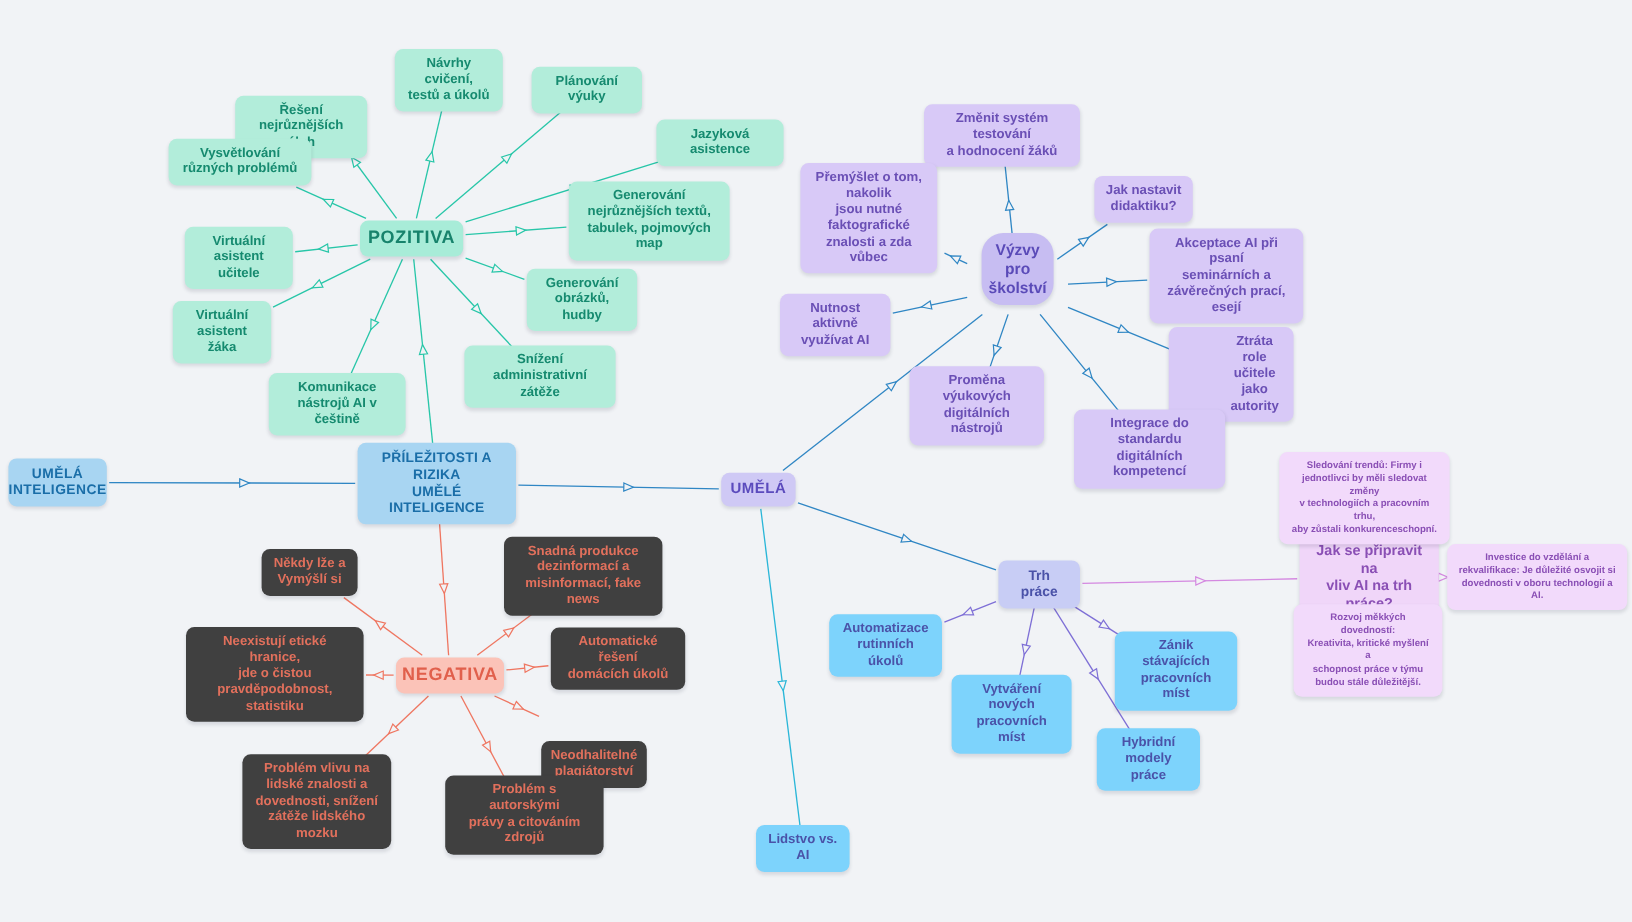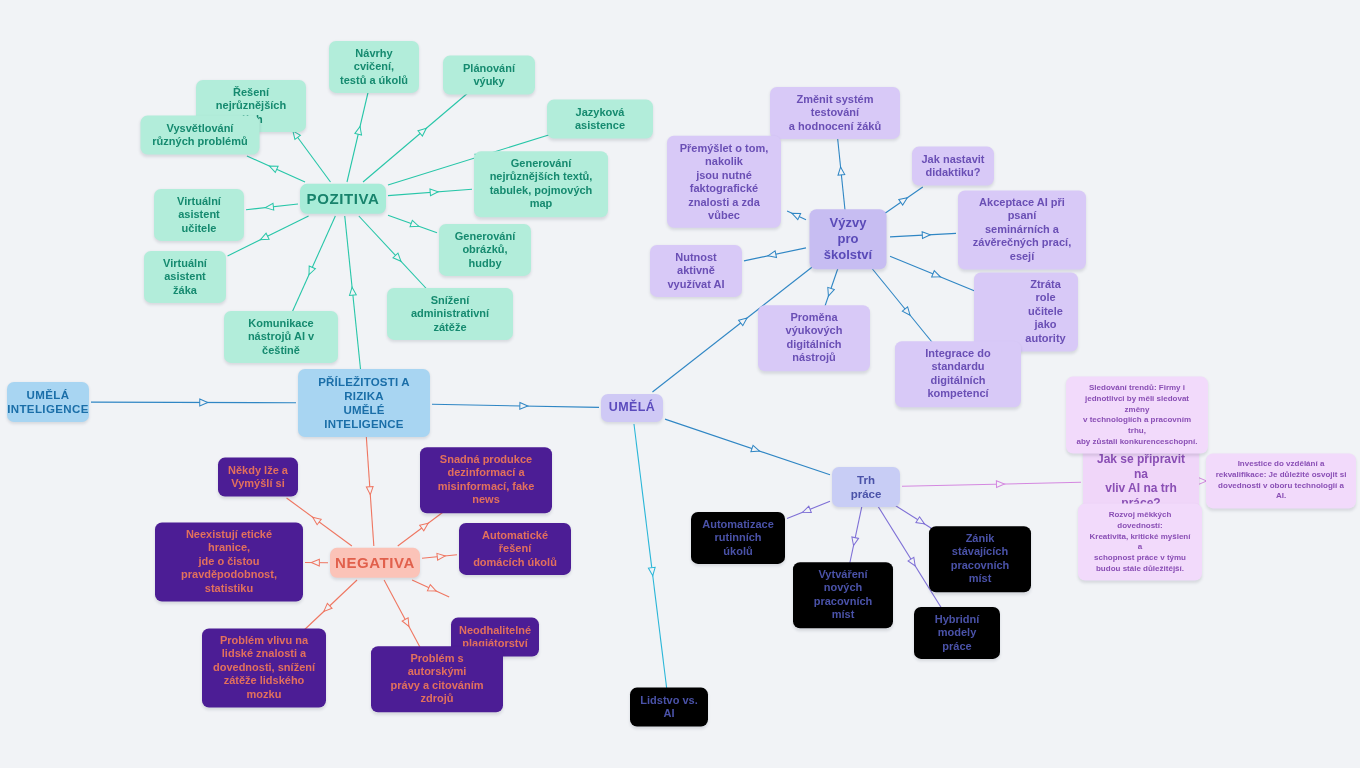--- a/index.html
+++ b/index.html
@@ -36,26 +36,26 @@
     display: flex;
     align-items: center;
     justify-content: center;
   }
   
   .n-root     { background:#a8d5f2; color:#1a6ea8; font-size:11.5px; letter-spacing:.4px; }
   .n-hub      { background:#a8d5f2; color:#1a6ea8; font-size:11.5px; letter-spacing:.2px; }
   .n-green-hub{ background:#a8ecd8; color:#17836c; font-size:15px; letter-spacing:.6px; }
   .n-green    { background:#b2edda; color:#158a6f; font-size:11px; }
   .n-red-hub  { background:#fbc3b8; color:#e1604c; font-size:15px; letter-spacing:.6px; }
-  .n-red      { background:#4c1d95; color:#e2705c; font-size:11px; }
+  .n-red      { background:#404040; color:#e2705c; font-size:11px; }
   .n-vyzvy    { background:#cfc9f5; color:#5b4bbd; font-size:12.5px; letter-spacing:.4px; }
   .n-purple-hub{background:#c7bdf2; color:#5a4ab8; font-size:13px; }
   .n-purple   { background:#d8c9f7; color:#6a4fb5; font-size:11px; }
   .n-blueish-hub{background:#c8cdf5; color:#4a52a8; font-size:11.5px; }
-  .n-blueish  { background:#000000; color:#4a52a8; font-size:11px; }
+  .n-blueish  { background:#7dd3fc; color:#4a52a8; font-size:11px; }
   .n-pink-hub { background:#f0d6f9; color:#8a4fb5; font-size:12px; }
   .n-pink     { background:#f2dafb; color:#8a4fb5; font-size:8px; line-height:1.35; }
 </style>
 </head>
 <body>
 
 <div id="canvas">
   <svg id="edges" viewBox="0 0 1360 768">
       <g>
         <line x1="330.488" y1="182" x2="266.456" y2="95" stroke="#27c6a8" stroke-width="1.1"></line>
@@ -223,21 +223,21 @@
       </g>
     </svg>
   <div id="nodelayer">
       <div class="node n-root" style="left: 48px; top: 402px; width: 82px; min-height: 38px;">UMĚLÁ
 INTELIGENCE</div>
       <div class="node n-hub" style="left: 364px; top: 403px; width: 132px; min-height: 36px;">PŘÍLEŽITOSTI A RIZIKA
 UMĚLÉ INTELIGENCE</div>
       <div class="node n-green-hub" style="left: 343px; top: 199px; width: 86px; min-height: 30px;">POZITIVA</div>
       <div class="node n-red-hub" style="left: 375px; top: 563px; width: 90px; min-height: 30px;">NEGATIVA</div>
       <div class="node n-vyzvy" style="left: 632px; top: 408px; width: 62px; min-height: 28px;">UMĚLÁ</div>
-      <div class="node n-purple-hub" style="left: 848px; top: 239px; width: 77px; min-height: 42px;">Výzvy pro
+      <div class="node n-purple-hub" style="left: 848px; top: 224px; width: 60px; min-height: 42px; border-radius: 18px;">Výzvy pro
 školství</div>
       <div class="node n-blueish-hub" style="left: 866px; top: 487px; width: 68px; min-height: 26px;">Trh práce</div>
       <div class="node n-blueish" style="left: 669px; top: 707px; width: 78px; min-height: 25px;">Lidstvo vs. AI</div>
       <div class="node n-pink-hub" style="left: 1141px; top: 481px; width: 116px; min-height: 38px;">Jak se připravit na
 vliv AI na trh práce?</div>
       <div class="node n-green" style="left: 251px; top: 74px; width: 110px; min-height: 38px; margin-top: 32px;">Řešení
 nejrůznějších úloh</div>
       <div class="node n-green" style="left: 374px; top: 67px; width: 90px; min-height: 38px;">Návrhy cvičení,
 testů a úkolů</div>
       <div class="node n-green" style="left: 489px; top: 75px; width: 92px; min-height: 24px;">Plánování výuky</div>

